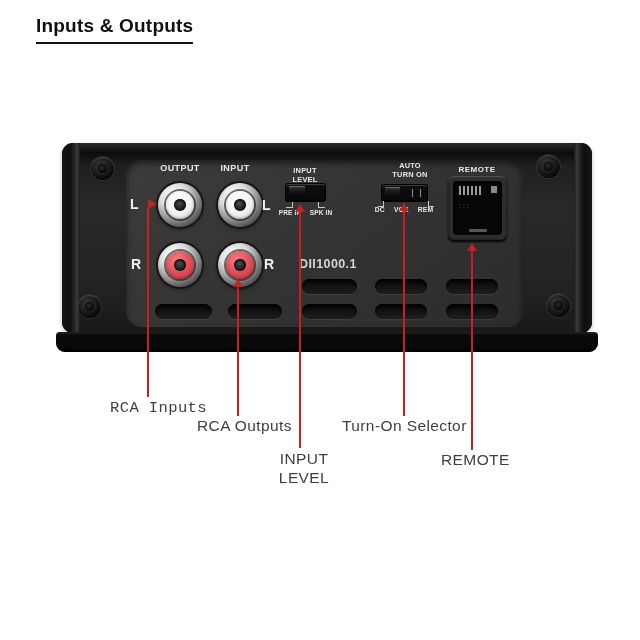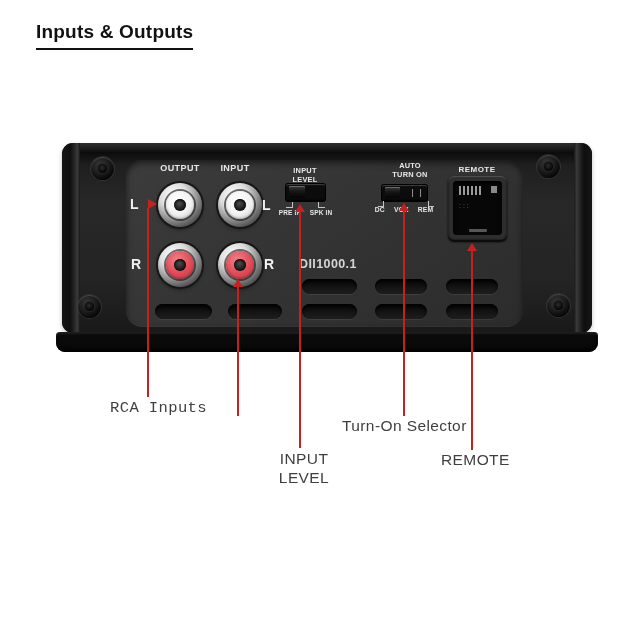--- a/index.html
+++ b/index.html
@@ -1,21 +1,21 @@
 <!DOCTYPE html>
 <html><head>
 <meta charset="utf-8">
 <style>
   html,body{margin:0;padding:0;background:#ffffff;}
   .stage{
     position:relative;width:640px;height:640px;background:#ffffff;overflow:hidden;
     font-family:"Liberation Sans", sans-serif;
   }
   
-  .title-wrap{position:absolute;left:36px;top:21px;}
+  .title-wrap{position:absolute;left:36px;top:15px;}
   .title{
     display:inline-block;font-size:19px;font-weight:bold;color:#111;
     letter-spacing:.2px;padding-bottom:5px;border-bottom:2.5px solid #111;
   }
   
   .chassis{
     position:absolute;left:62px;top:143px;width:530px;height:190px;border-radius:11px;
     background:linear-gradient(180deg,#2e2e2e 0%,#0c0c0c 5%,#1f1f1f 12%,#282828 32%,#242424 72%,#191919 100%);
     box-shadow:0 2px 4px rgba(0,0,0,.25);
   }
@@ -250,20 +250,21 @@
   <div class="vent" style="left:302px;top:304px;width:55px;"></div>
   <div class="vent" style="left:375px;top:304px;width:52px;"></div>
   <div class="vent" style="left:446px;top:304px;width:52px;"></div>
 
   <div class="c-arrow-right" style="left:148px;top:199px;"></div>
   <div class="c-line" style="left:147px;top:208px;height:189px;"></div>
   <div class="caption" style="left:110px;top:399px;font-family:Liberation Mono, monospace;">RCA Inputs</div>
 
   <div class="c-arrow-up" style="left:233px;top:279px;"></div>
   <div class="c-line" style="left:237px;top:286px;height:130px;"></div>
+  <div class="caption" style="left:197px;top:417px;">RCA Outputs</div>
 
   <div class="c-arrow-up" style="left:295px;top:204px;"></div>
   <div class="c-line" style="left:299px;top:211px;height:237px;"></div>
   <div class="caption two-line" style="left:262px;top:449px;width:84px;">
     <span>INPUT</span>
     <span>LEVEL</span>
   </div>
 
   <div class="c-arrow-up" style="left:399px;top:203px;"></div>
   <div class="c-line" style="left:403px;top:210px;height:206px;"></div>

